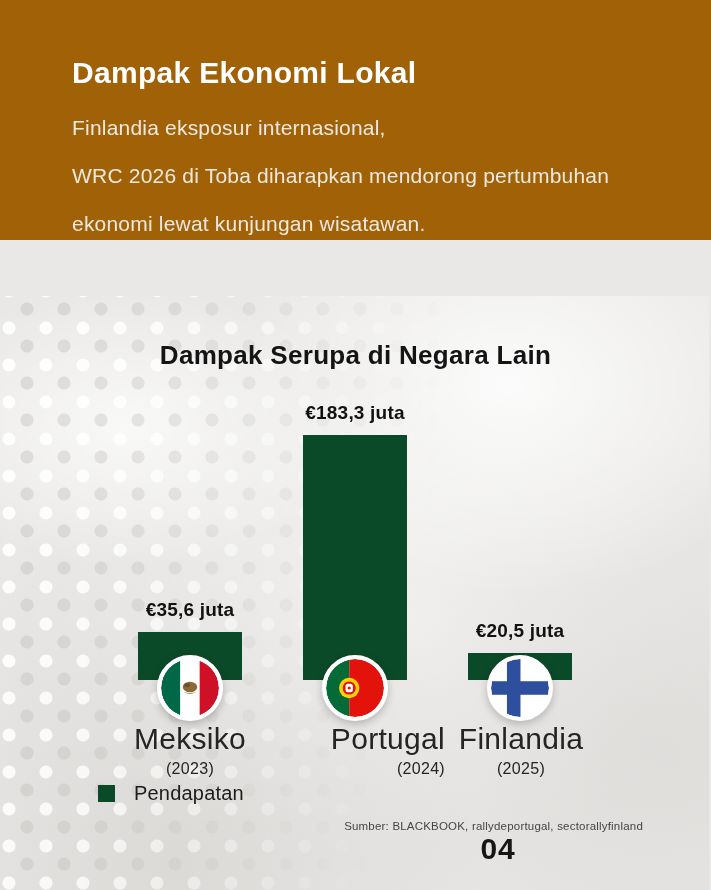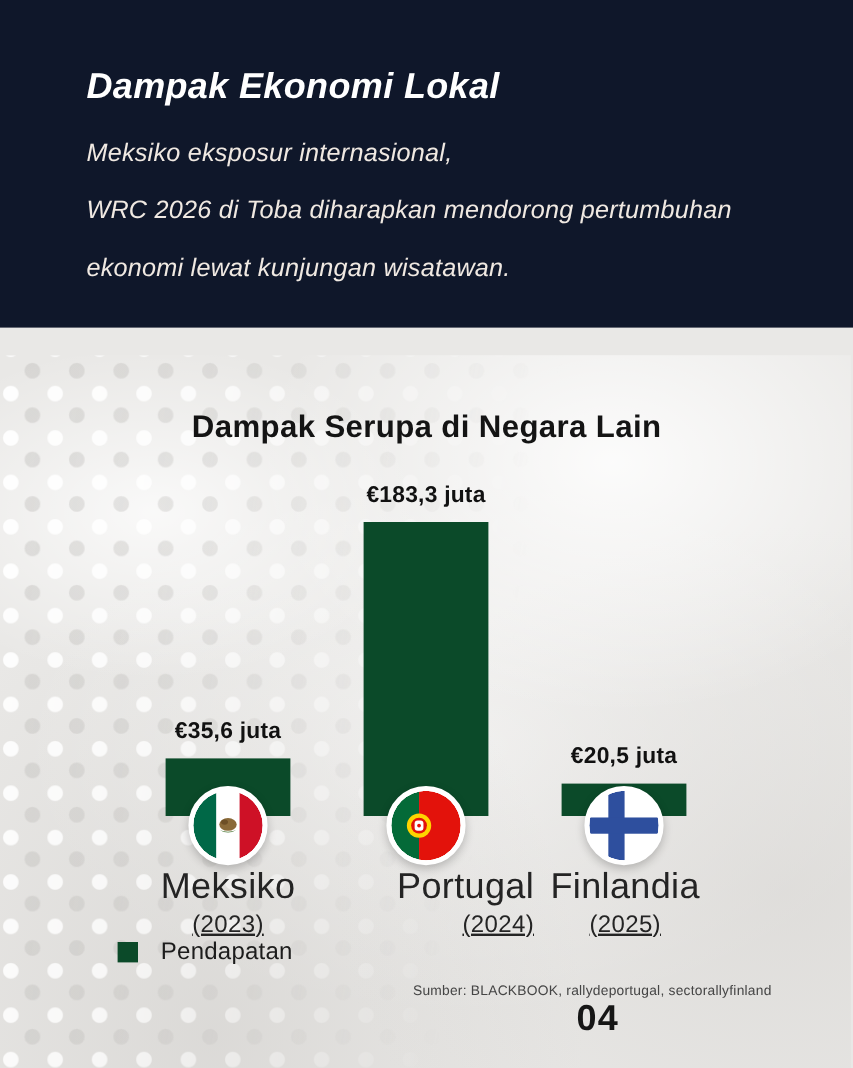--- a/index.html
+++ b/index.html
@@ -5,24 +5,23 @@
   * { margin:0; padding:0; box-sizing:border-box; }
   html,body { width:711px; height:890px; }
   body {
     font-family:"Liberation Sans", sans-serif;
     width:711px; height:890px; overflow:hidden; position:relative;
     background:#e9e8e6;
   }
 
   
   .hero {
-    position:absolute; left:0; top:0; width:711px; height:273px;
-    background:#0f172a;
+    position:absolute; left:0; top:0; width:711px; height:240px;
+    background:#a16207;
     padding:56px 40px 0 72px;
-    font-style:italic;
   }
   .hero-title {
     color:#ffffff; font-size:30px; font-weight:bold; letter-spacing:.3px;
   }
   .hero-sub { margin-top:27px; }
   .hero-line {
     color:#f0e9e2; font-size:21px; font-weight:400; line-height:1;
     margin-bottom:27px; letter-spacing:.2px;
   }
 
@@ -78,21 +77,21 @@
   .flag.f2 { left:487px; }
 
   
   .country {
     position:absolute; top:426px; width:180px; text-align:center; color:#242424;
   }
   .country.c0 { left:100px; }
   .country.c1 { left:265px;text-align:right; }
   .country.c2 { left:431px; }
   .country .cname { font-size:30px; letter-spacing:.3px; }
-  .country .cyear { font-size:20px; margin-top:4px; letter-spacing:.3px;text-decoration:underline; }
+  .country .cyear { font-size:16px; margin-top:4px; letter-spacing:.3px; }
 
   
   .legend {
     position:absolute; left:70px; top:486px; display:flex; align-items:center;padding-left:28px;
   }
   .legend-swatch { width:17px; height:17px; background:#0b4a29; }
   .legend-label { margin-left:19px; font-size:20px; color:#1c1c1c; letter-spacing:.2px; }
 
   
   .footer {
@@ -101,21 +100,21 @@
   }
   .source { font-size:11.5px; color:#454545; letter-spacing:.2px; }
   .page-num { font-size:30px; font-weight:bold; color:#161616; margin-left:9px; letter-spacing:1px;text-align:center; }
 </style>
 </head>
 <body>
 
 <section class="hero">
   <h1 class="hero-title">Dampak Ekonomi Lokal</h1>
   <div class="hero-sub">
-    <p class="hero-line">Meksiko eksposur internasional,</p>
+    <p class="hero-line">Finlandia eksposur internasional,</p>
     <p class="hero-line">WRC 2026 di Toba diharapkan mendorong pertumbuhan</p>
     <p class="hero-line">ekonomi lewat kunjungan wisatawan.</p>
   </div>
 </section>
 
 <section class="chart-section">
   <div class="halftone"></div>
 
   <h2 class="chart-title">Dampak Serupa di Negara Lain</h2>
 

